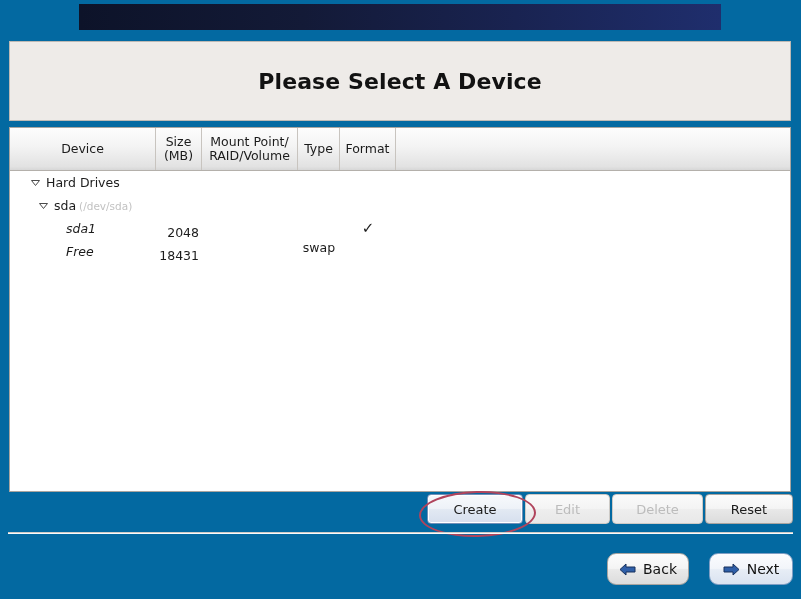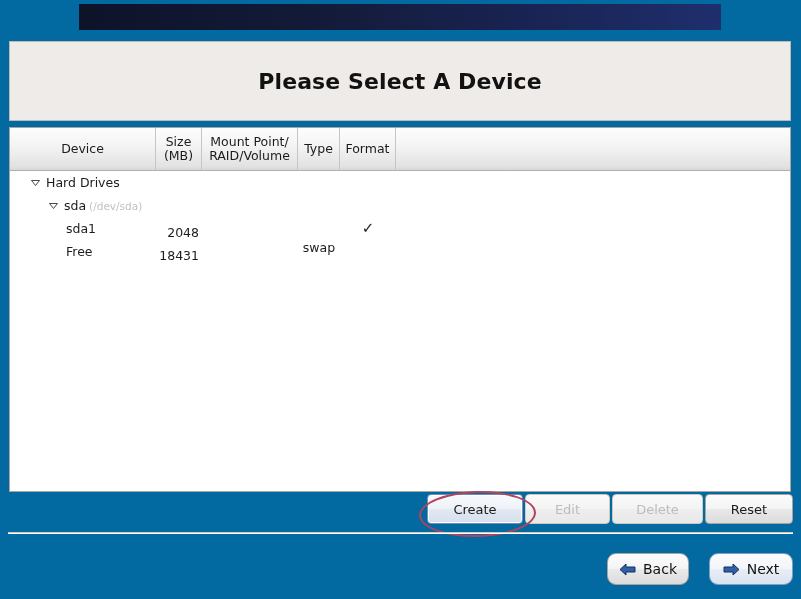--- a/index.html
+++ b/index.html
@@ -69,22 +69,22 @@
   .cell-mount  { width: 96px; padding-left: 6px; }
   .cell-type   { width: 42px; justify-content: center; margin-top: 37px; }
   .cell-format { width: 56px; justify-content: center; }
 
   .tri {
     display: inline-block; width: 11px; height: 11px; margin-right: 5px;
     position: relative; flex: 0 0 auto;
   }
   .tri svg { display: block; }
   .indent1 { padding-left: 20px; }
-  .indent2 { padding-left: 38px; }
-  .indent3 { padding-left: 56px; }
+  .indent2 { padding-left: 28px; }
+  .indent3 { padding-left: 56px; font-style: italic; }
   .devname { white-space: nowrap; }
   .devpath { color: #c2c2c2; font-size: 10.5px; margin-left: 3px; white-space: nowrap; }
   .check { font-size: 15px; color: #1b1b1b; line-height: 1; }
 
   
   .btn-row { position: absolute; left: 0; top: 494px; width: 801px; height: 36px; }
   .btn {
     position: absolute; top: 0; height: 30px;
     font-size: 13px; color: #1b1b1b;
     background: linear-gradient(to bottom, #fcfcfc 0%, #f4f4f4 48%, #e8e8e8 52%, #dcdcdc 100%);

